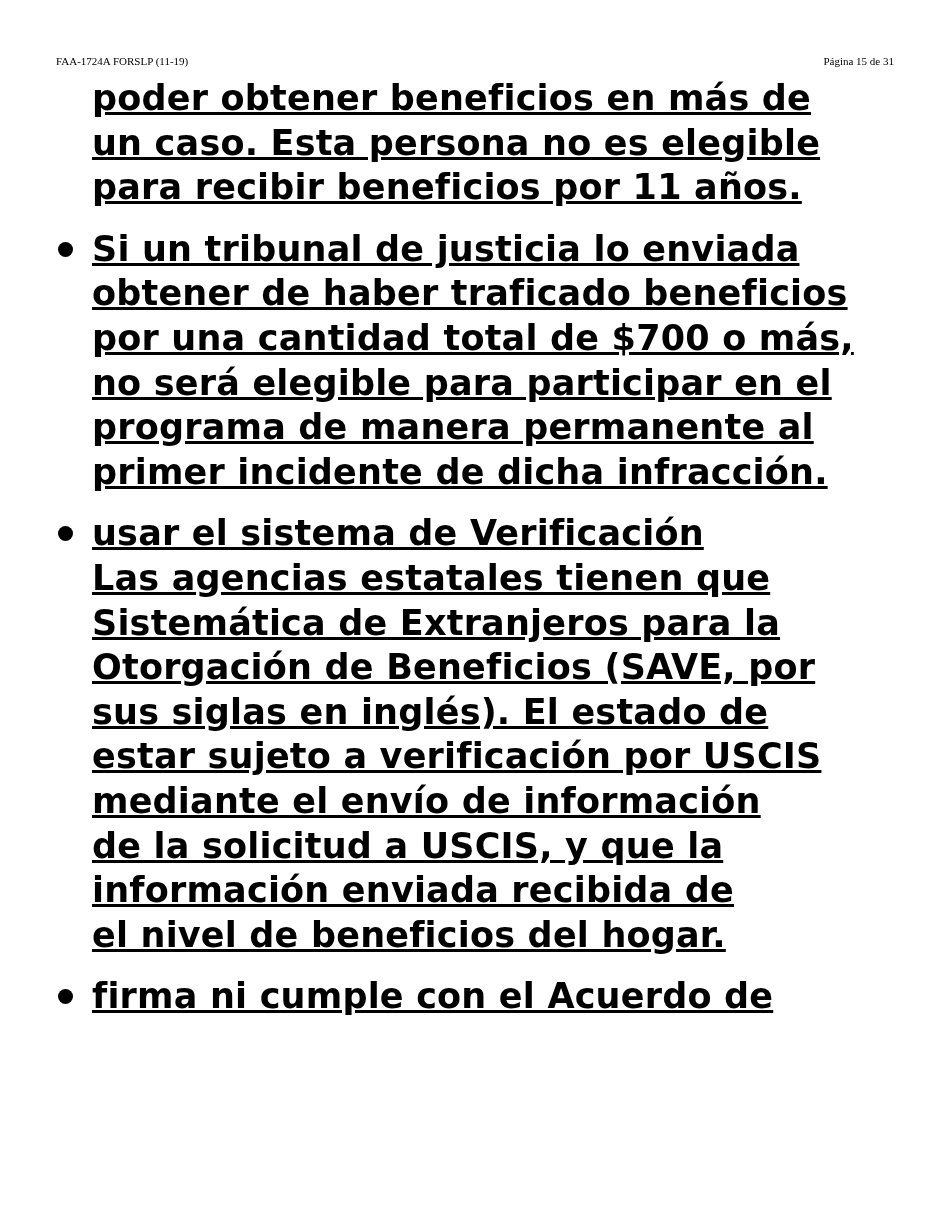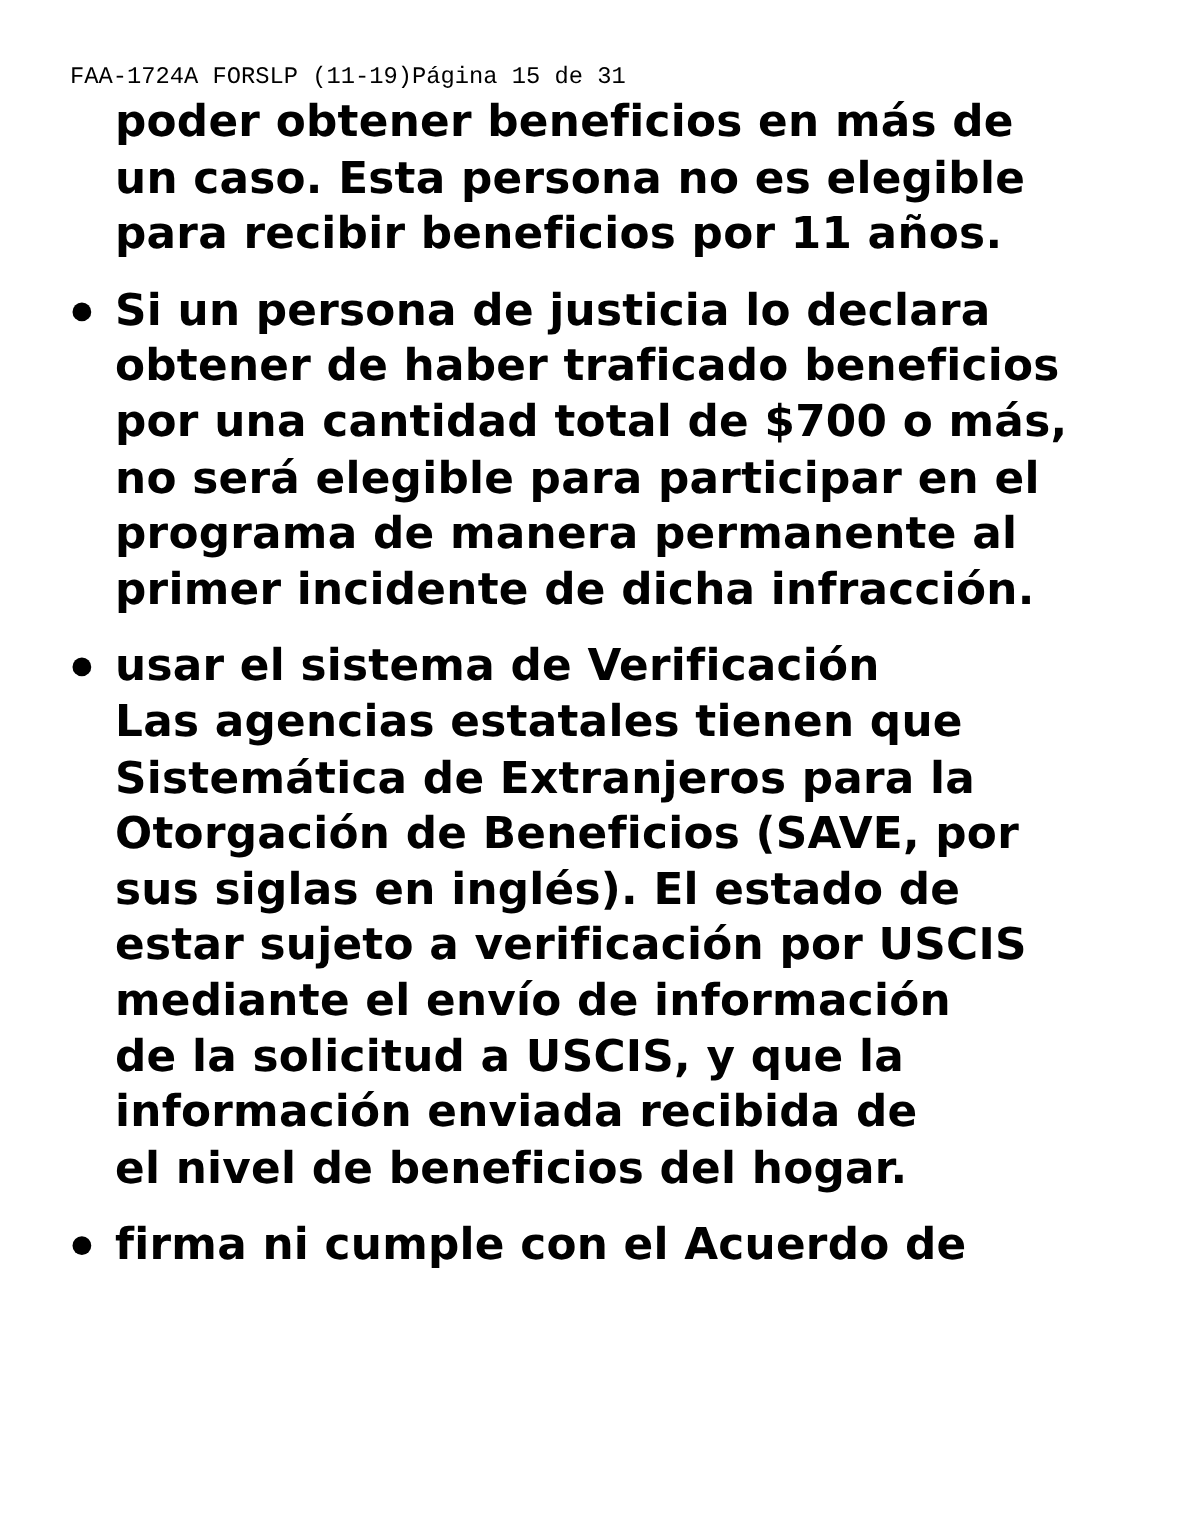--- a/index.html
+++ b/index.html
@@ -1,25 +1,25 @@
 <!DOCTYPE html>
 <html><head>
 <meta charset="utf-8">
 <style>
   html, body { margin: 0; padding: 0; background: #ffffff; }
   body { width: 950px; height: 1230px; position: relative; overflow: hidden; color: #000; }
   .header {
     position: absolute; top: 52px; left: 56px; right: 56px;
-    font-family: Liberation Mono, monospace; font-size: 19px;
-    display: flex; justify-content: flex-start; line-height: 18px;
+    font-family: Liberation Serif, serif; font-size: 11px;
+    display: flex; justify-content: space-between; line-height: 18px;
   }
   .content {
     position: absolute; top: 76px; left: 0; right: 0;
     font-family: "DejaVu Sans", sans-serif; font-weight: bold;
-    font-size: 35px; line-height: 44.6px; letter-spacing: 0.2px;
+    font-size: 35px; line-height: 44.6px; letter-spacing: 0.2px; text-decoration: underline;
   }
   .para { position: relative; margin: 0; padding-left: 92px; }
   .para .line { display: block; white-space: nowrap; }
   .bullet-item { margin-top: 17px; }
   .bullet {
     position: absolute; left: 58px; top: 15px;
     width: 15px; height: 15px; border-radius: 50%; background: #000;
   }
 </style>
 </head>
@@ -32,21 +32,21 @@
 
 <div class="content">
   <div class="para">
     <span class="line">poder obtener beneficios en más de</span>
     <span class="line">un caso. Esta persona no es elegible</span>
     <span class="line">para recibir beneficios por 11 años.</span>
   </div>
 
   <div class="para bullet-item">
     <span class="bullet"></span>
-    <span class="line">Si un persona de justicia lo declara</span>
+    <span class="line">Si un tribunal de justicia lo enviada</span>
     <span class="line">obtener de haber traficado beneficios</span>
     <span class="line">por una cantidad total de $700 o más,</span>
     <span class="line">no será elegible para participar en el</span>
     <span class="line">programa de manera permanente al</span>
     <span class="line">primer incidente de dicha infracción.</span>
   </div>
 
   <div class="para bullet-item">
     <span class="bullet"></span>
     <span class="line">usar el sistema de Verificación</span>

